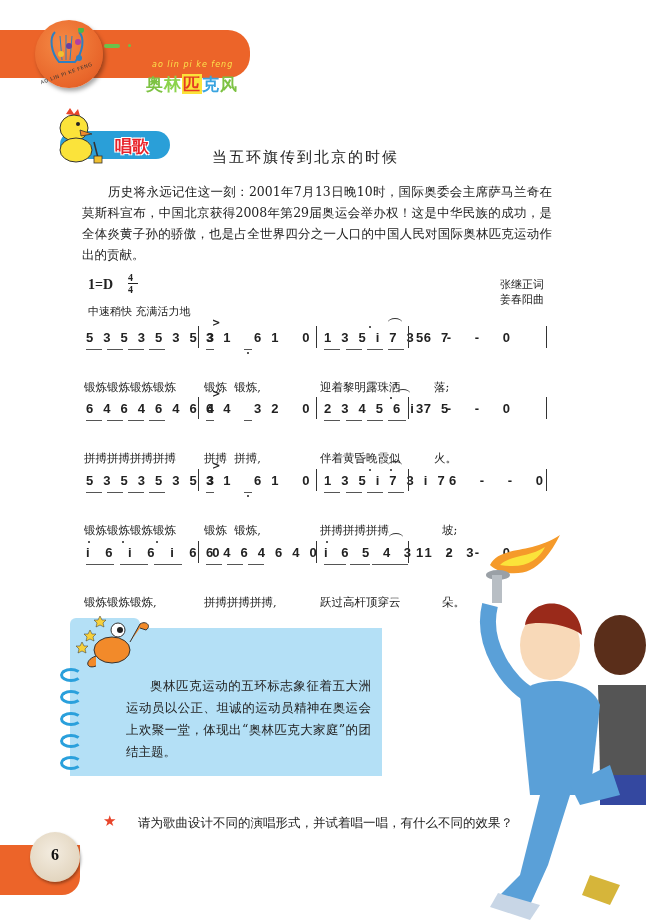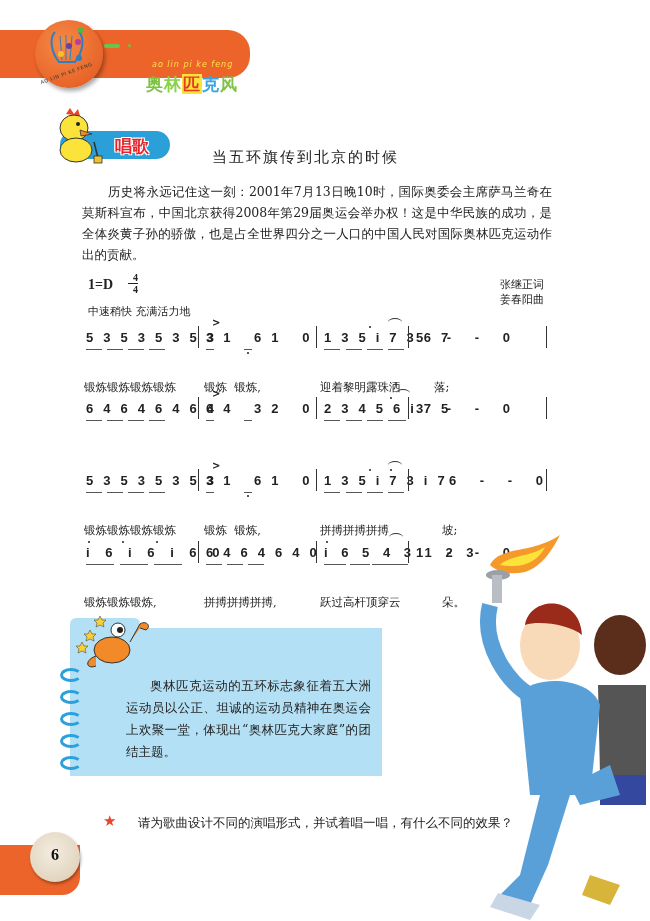--- a/index.html
+++ b/index.html
@@ -27,21 +27,21 @@
   .sing-badge { position:absolute; left:60px; top:131px; width:110px; height:28px; background:#2a9fd8; border-radius:14px; }
   .sing-badge-text { position:absolute; left:115px; top:135px; font-family:"DejaVu Sans", sans-serif; font-weight:bold; font-size:17px; color:#e8232a; text-shadow: -1px -1px 0 #fff, 1px -1px 0 #fff, -1px 1px 0 #fff, 1px 1px 0 #fff; }
   .chick { position:absolute; left:52px; top:108px; }
 
   .song-title { position:absolute; left:212px; top:148px; font-size:15px; color:#222; letter-spacing:2px; }
 
   .intro { position:absolute; left:82px; top:181px; width:470px; font-size:12.5px; line-height:21px; color:#222; text-indent:26px; text-align:justify; }
 
   
   .key { position:absolute; left:88px; top:277px; font-family:"Liberation Serif", serif; font-weight:bold; font-size:14px; }
-  .time { position:absolute; left:128px; top:272px; font-family:"Liberation Serif", serif; font-weight:bold; font-size:10px; line-height:11px; text-align:right; width:10px; }
+  .time { position:absolute; left:128px; top:272px; font-family:"Liberation Serif", serif; font-weight:bold; font-size:10px; line-height:11px; text-align:left; width:10px; }
   .time .bar { display:block; border-top:1px solid #222; margin:0; }
   .credits { position:absolute; left:500px; top:277px; font-size:11px; line-height:15px; }
   .tempo { position:absolute; left:88px; top:304px; font-size:11px; }
 
   .row { position:absolute; left:84px; width:470px; }
   .notes { position:relative; height:24px; font-family:"Liberation Sans", sans-serif; font-weight:bold; font-size:13px; white-space:pre; }
   .seg { position:absolute; top:0; letter-spacing:3.2px; }
   .ul { position:absolute; height:1px; background:#555; top:19px; }
   .barline { position:absolute; top:-4px; width:1px; height:22px; background:#333; }
   .lyrics { position:relative; height:20px; font-size:11.5px; white-space:pre; }
@@ -157,20 +157,26 @@
     <span class="accent" style="left:128px;">&gt;</span>
     <div class="ul" style="left:122px;width:8px;"></div><div class="ul" style="left:160px;width:8px;"></div>
     <div class="barline" style="left:232px;"></div>
     <span class="seg" style="left:240px;">2 3 4 5 6 i 7 5</span>
     <div class="dot-hi" style="left:306px;"></div>
     <div class="slur" style="left:312px;"></div>
     <div class="ul" style="left:240px;width:16px;"></div><div class="ul" style="left:262px;width:16px;"></div><div class="ul" style="left:283px;width:16px;"></div><div class="ul" style="left:304px;width:18px;"></div>
     <div class="barline" style="left:324px;"></div>
     <span class="seg" style="left:332px;">3   -   -   0</span>
     <div class="barline" style="left:462px;"></div>
+  </div>
+  <div class="lyrics">
+    <span class="lyr" style="left:0;">拼搏拼搏拼搏拼搏</span>
+    <span class="lyr" style="left:120px;">拼搏  拼搏,</span>
+    <span class="lyr" style="left:236px;">伴着黄昏晚霞似</span>
+    <span class="lyr" style="left:350px;">火。</span>
   </div>
 </div>
 
 <div class="row" style="top:473px;">
   <div class="notes">
     <span class="seg" style="left:2px;">5 3 5 3 5 3 5 3</span>
     <div class="ul" style="left:2px;width:16px;"></div><div class="ul" style="left:23px;width:16px;"></div><div class="ul" style="left:44px;width:16px;"></div><div class="ul" style="left:65px;width:16px;"></div>
     <div class="barline" style="left:114px;"></div>
     <span class="seg" style="left:122px;">3 1   6 1   0</span>
     <span class="accent" style="left:128px;">&gt;</span>

